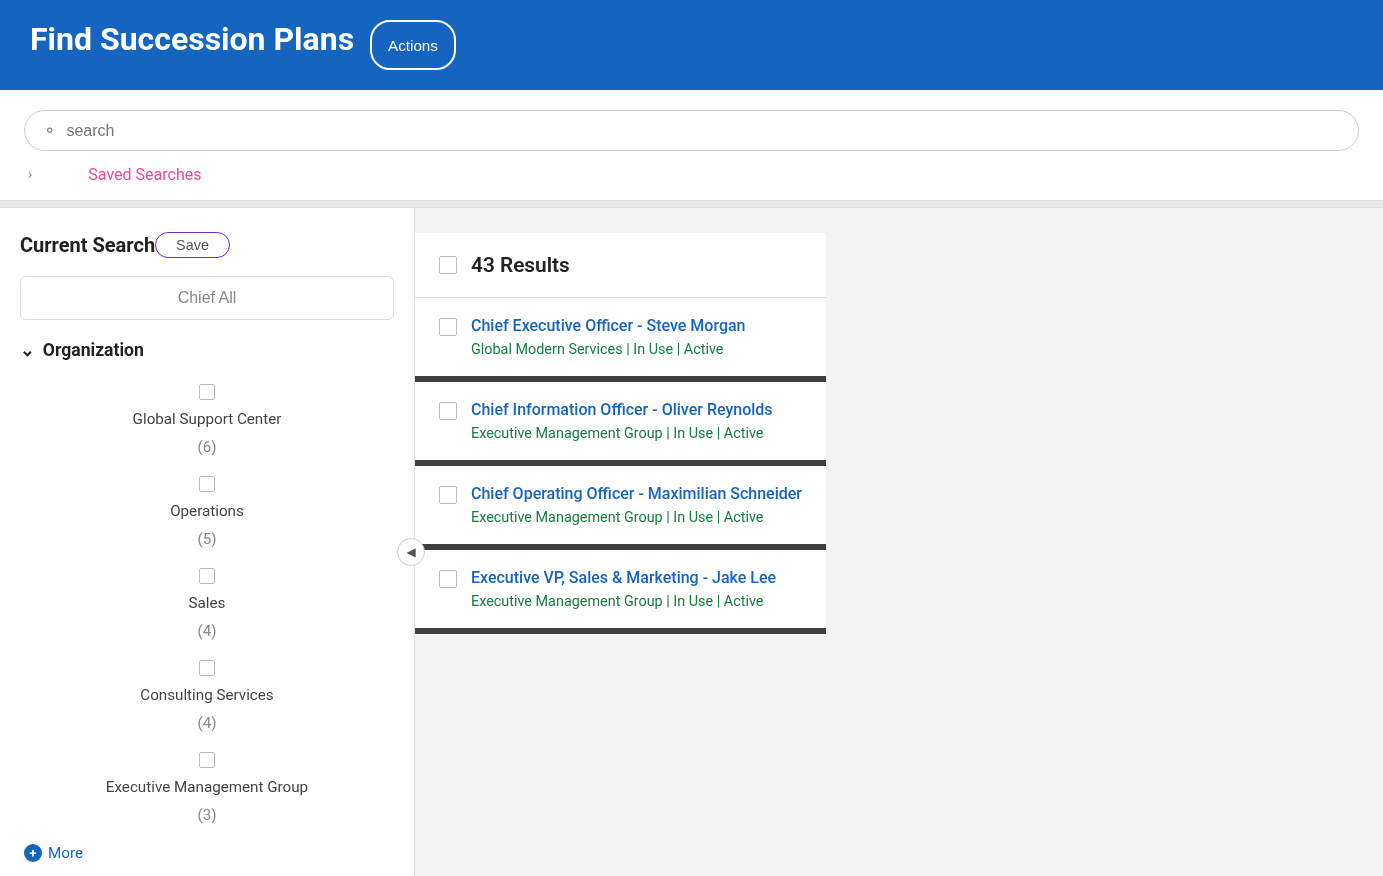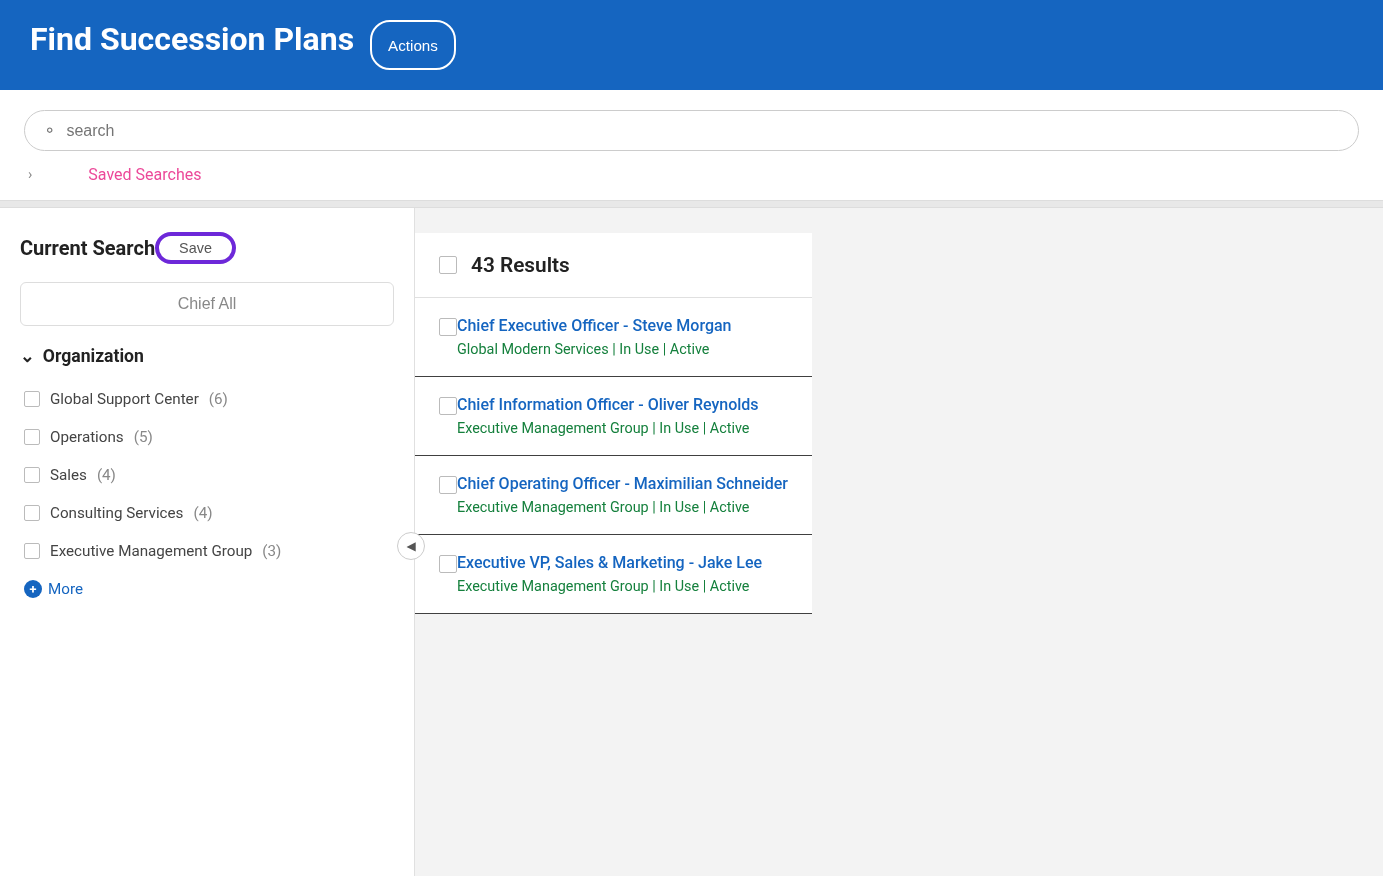--- a/index.html
+++ b/index.html
@@ -88,21 +88,21 @@
       justify-content: flex-start;
       align-items: center;
       margin-bottom: 18px;
     }
     .current-search-title {
       font-size: 1.25rem;
       font-weight: 700;
       color: #222;
     }
     .save-btn {
-      border: 4px solid #6d28d9;
+      border: 1px solid #6d28d9;
       border-radius: 20px;
       padding: 4px 20px;
       background: #fff;
       color: #555;
       font-size: 0.9rem;
       cursor: pointer;
     }
 
     .clear-all-btn {
       width: 100%;
@@ -129,20 +129,21 @@
     }
 
     .filter-option {
       display: flex;
       align-items: center;
       gap: 10px;
       padding: 10px 4px;
       font-size: 0.95rem;
       color: #444;
       cursor: pointer;
+      flex-direction: column;
     }
     .filter-checkbox {
       width: 16px;
       height: 16px;
       border: 1px solid #bbb;
       border-radius: 2px;
       background: #fff;
       flex-shrink: 0;
     }
     .filter-count { color: #888; }
@@ -193,23 +194,24 @@
       height: 18px;
       border: 1px solid #bbb;
       border-radius: 2px;
       background: #fff;
       flex-shrink: 0;
       cursor: pointer;
     }
 
     .result-item {
       padding: 18px 24px;
-      border-bottom: 1px solid #404040;
+      border-bottom: 6px solid #404040;
       display: flex;
       align-items: flex-start;
+      gap: 14px;
     }
     .result-checkbox {
       width: 18px;
       height: 18px;
       border: 1px solid #bbb;
       border-radius: 2px;
       background: #fff;
       flex-shrink: 0;
       margin-top: 2px;
       cursor: pointer;

